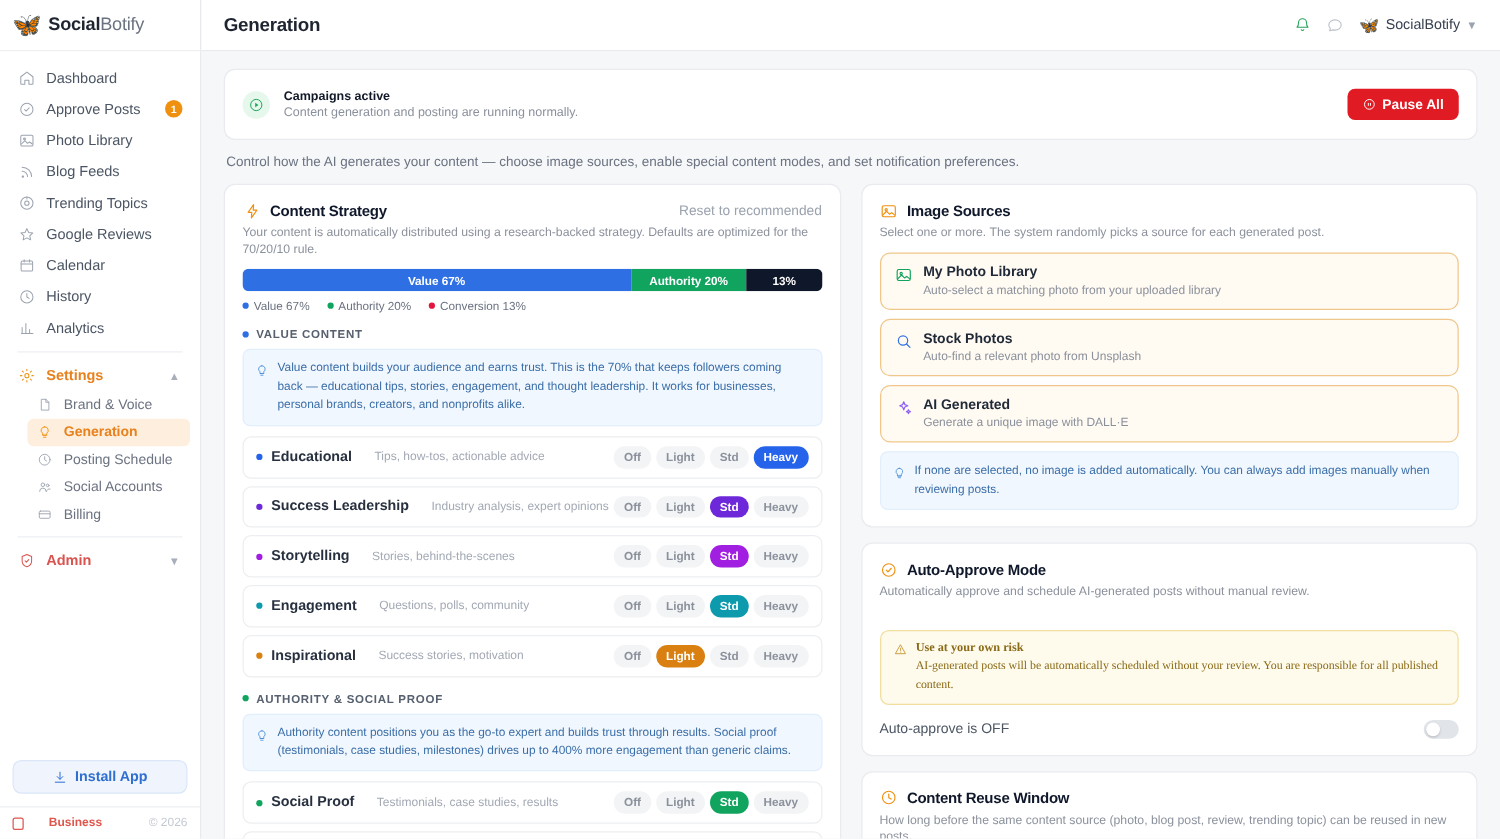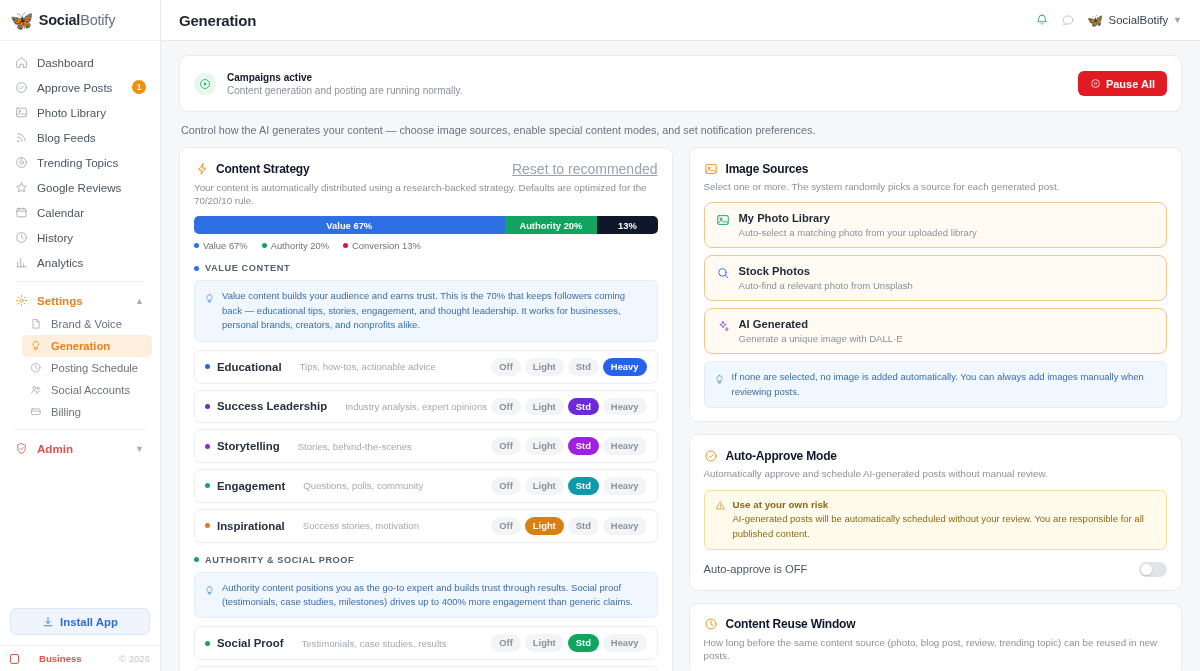--- a/index.html
+++ b/index.html
@@ -119,22 +119,22 @@
 
   .card {
     background: #fff; border: 1px solid #e9ebef; border-radius: 9px;
     padding: 13px 14px;
   }
   .card-head { display: flex; align-items: center; gap: 7px; }
   .card-title { font-size: 12px; font-weight: 700; letter-spacing: -.2px; color: #0f172a; }
   .card-ico { width: 15px; height: 15px; display: inline-flex; align-items: center; justify-content: center; }
   .card-ico svg { width: 14px; height: 14px; fill: none; stroke-width: 1.6; stroke-linecap: round; stroke-linejoin: round; }
   .reset-link {
-    margin-left: auto; font-size: 14px; color: #9aa2ae;
-    text-decoration: underline; cursor: pointer;
+    margin-left: auto; font-size: 11px; color: #9aa2ae;
+    cursor: pointer;
   }
   .card-sub { font-size: 9.8px; color: #8b919c; margin-top: 4px; line-height: 1.35; }
 
   
   .dist { display: flex; height: 18px; border-radius: 5px; overflow: hidden; margin-top: 9px; }
   .dist > div {
     display: flex; align-items: center; justify-content: center;
     color: #fff; font-size: 9.4px; font-weight: 700;
   }
   .legend { display: flex; gap: 14px; margin-top: 6px; font-size: 9.4px; color: #6b7280; }
@@ -175,21 +175,21 @@
     padding: 9px 11px; margin-bottom: 7px; display: flex; gap: 9px; cursor: pointer;
   }
   .src-ico { flex: 0 0 14px; margin-top: 1px; }
   .src-ico svg { width: 14px; height: 14px; fill: none; stroke-width: 1.6; stroke-linecap: round; stroke-linejoin: round; }
   .src-name { font-size: 11.2px; font-weight: 700; color: #1f2937; }
   .src-desc { font-size: 9.6px; color: #8b919c; margin-top: 3px; }
 
   
   .warn {
     background: #fefaec; border: 1px solid #f2dfa0; border-radius: 7px;
-    padding: 8px 10px; display: flex; gap: 7px; margin-top: 10px;
+    padding: 8px 10px; display: flex; gap: 7px; margin-top: 24px; font-family: Liberation Serif, serif;
   }
   .warn svg { width: 11px; height: 11px; stroke: #c5902a; fill: none; stroke-width: 1.5; stroke-linecap: round; stroke-linejoin: round; flex: 0 0 11px; margin-top: 1px;}
   .warn-t { font-size: 9.8px; font-weight: 700; color: #8a6a16; }
   .warn-d { font-size: 9.5px; color: #8a6a16; line-height: 1.5; margin-top: 2px; }
 
   .toggle-row { display: flex; align-items: center; margin-top: 12px; }
   .toggle-label { font-size: 11.2px; color: #4b5563; }
   .switch {
     margin-left: auto; width: 28px; height: 15px; border-radius: 8px;
     background: #e1e4e9; position: relative; cursor: pointer;

